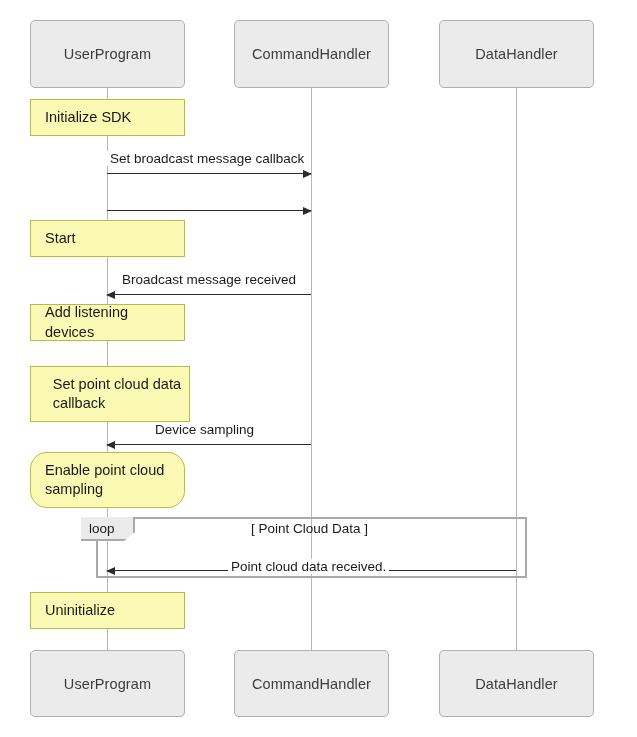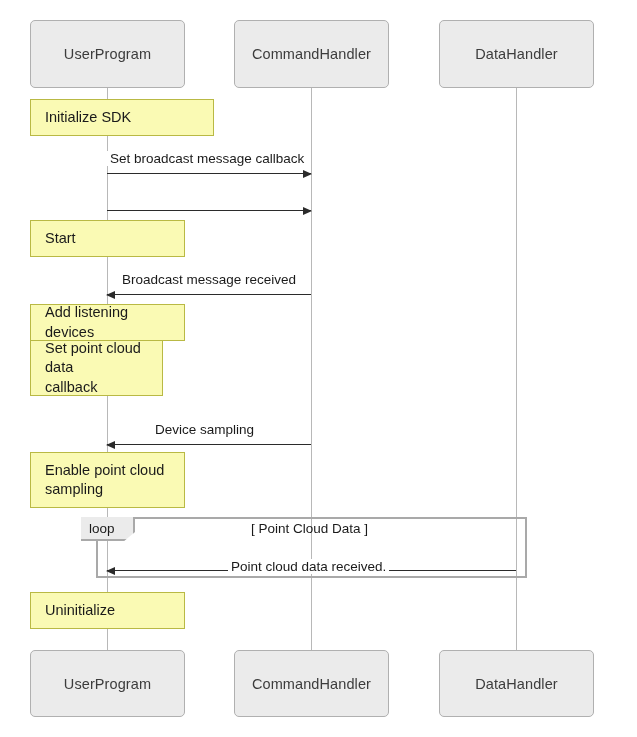--- a/index.html
+++ b/index.html
@@ -124,51 +124,51 @@
   <div class="actor-box" style="left:30px; top:20px; width:155px; height:68px;">
     <span>UserProgram</span>
   </div>
   <div class="actor-box" style="left:234px; top:20px; width:155px; height:68px;">
     <span>CommandHandler</span>
   </div>
   <div class="actor-box" style="left:439px; top:20px; width:155px; height:68px;">
     <span>DataHandler</span>
   </div>
 
-  <div class="note-box" style="left:30px; top:99px; width:184px; height:37px;">
+  <div class="note-box" style="left:30px; top:99px; width:155px; height:37px;">
     <span>Initialize SDK</span>
   </div>
 
   <div class="msg-label" style="left:107px; top:151px;">Set broadcast message callback</div>
   <div class="msg to-right" style="left:107px; top:173px; width:204px;"></div>
 
   <div class="msg to-right" style="left:107px; top:210px; width:204px;"></div>
 
   <div class="note-box" style="left:30px; top:220px; width:155px; height:37px;">
     <span>Start</span>
   </div>
 
   <div class="msg-label" style="left:119px; top:272px;">Broadcast message received</div>
   <div class="msg to-left" style="left:107px; top:294px; width:204px;"></div>
 
   <div class="note-box" style="left:30px; top:304px; width:155px; height:37px;">
     <span>Add listening devices</span>
   </div>
 
-  <div class="note-box" style="left:30px; top:340px; width:133px; height:56px;">
+  <div class="note-box" style="left:30px; top:366px; width:160px; height:56px;justify-content:flex-end;">
     <div>
       <span>Set point cloud data</span>
       <span>callback</span>
     </div>
   </div>
 
   <div class="msg-label" style="left:152px; top:422px;">Device sampling</div>
   <div class="msg to-left" style="left:107px; top:444px; width:204px;"></div>
 
-  <div class="note-box" style="left:30px; top:452px; width:155px; height:56px;">
+  <div class="note-box" style="left:30px; top:452px; width:155px; height:56px;border-radius:17px;">
     <div>
       <span>Enable point cloud</span>
       <span>sampling</span>
     </div>
   </div>
 
   <div class="frame" style="left:96px; top:517px; width:431px; height:61px;"></div>
   <div class="frame-tag" style="left:81px; top:517px; width:54px; height:24px;">
     <span>loop</span>
   </div>

